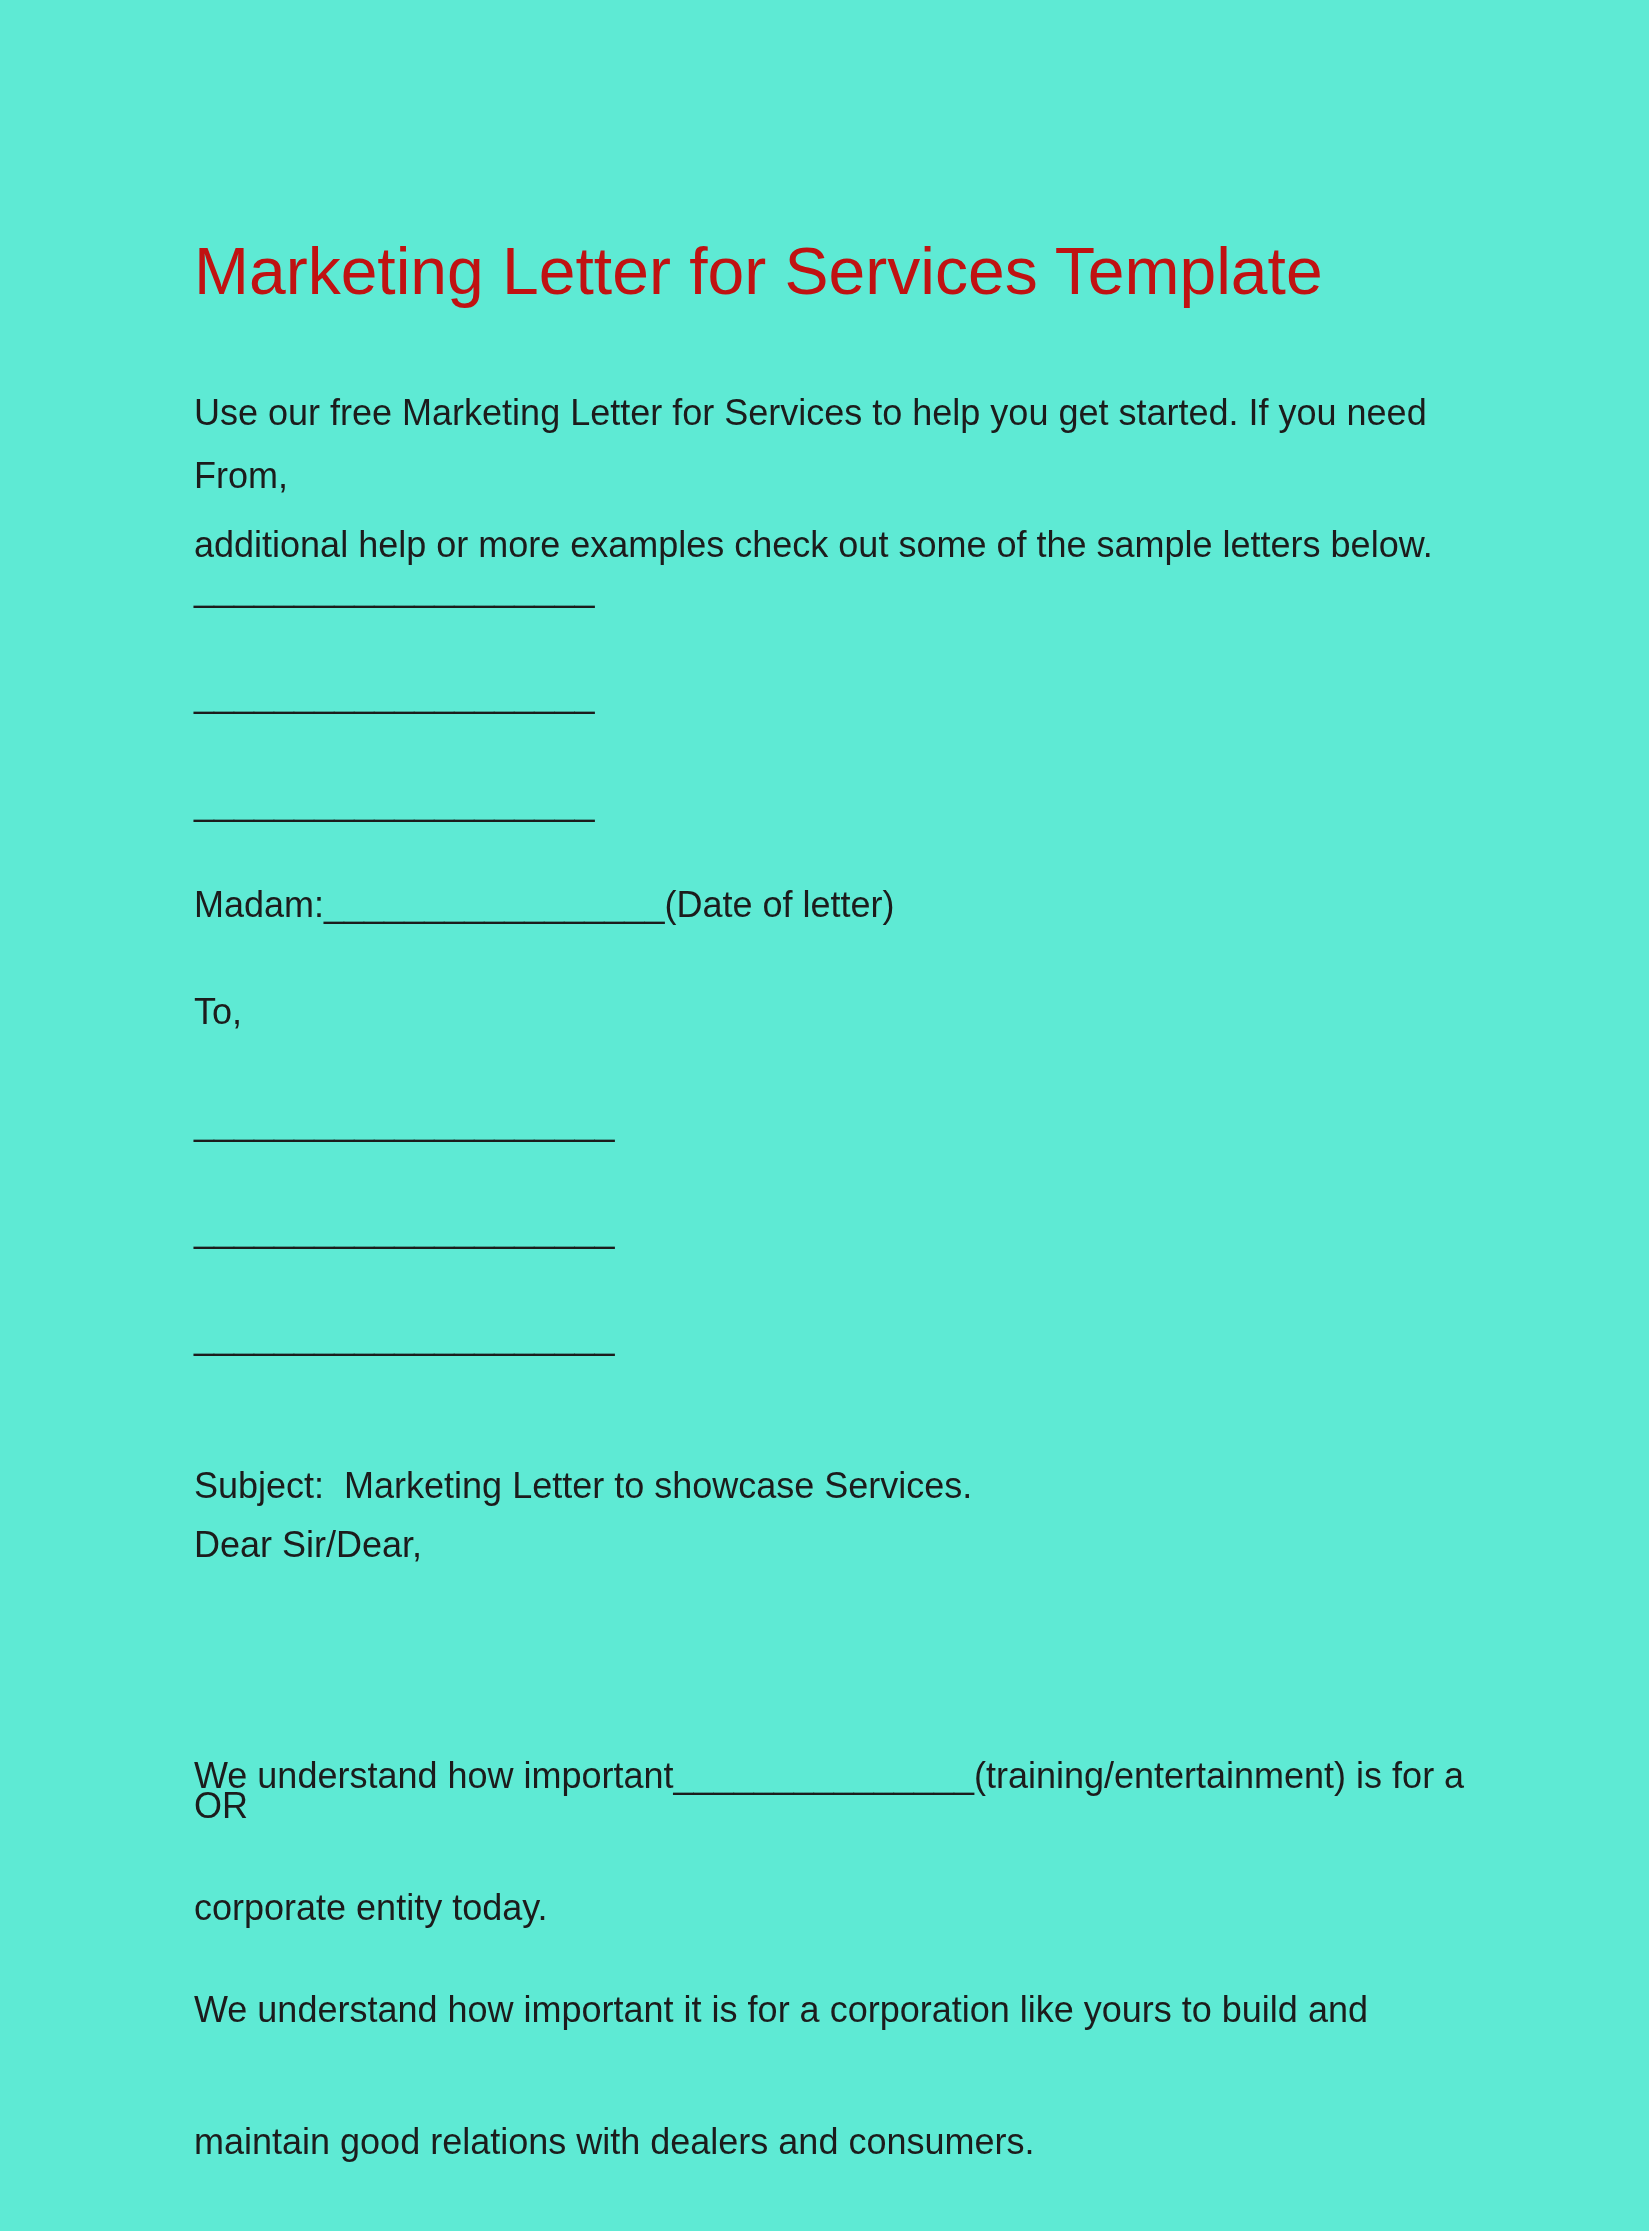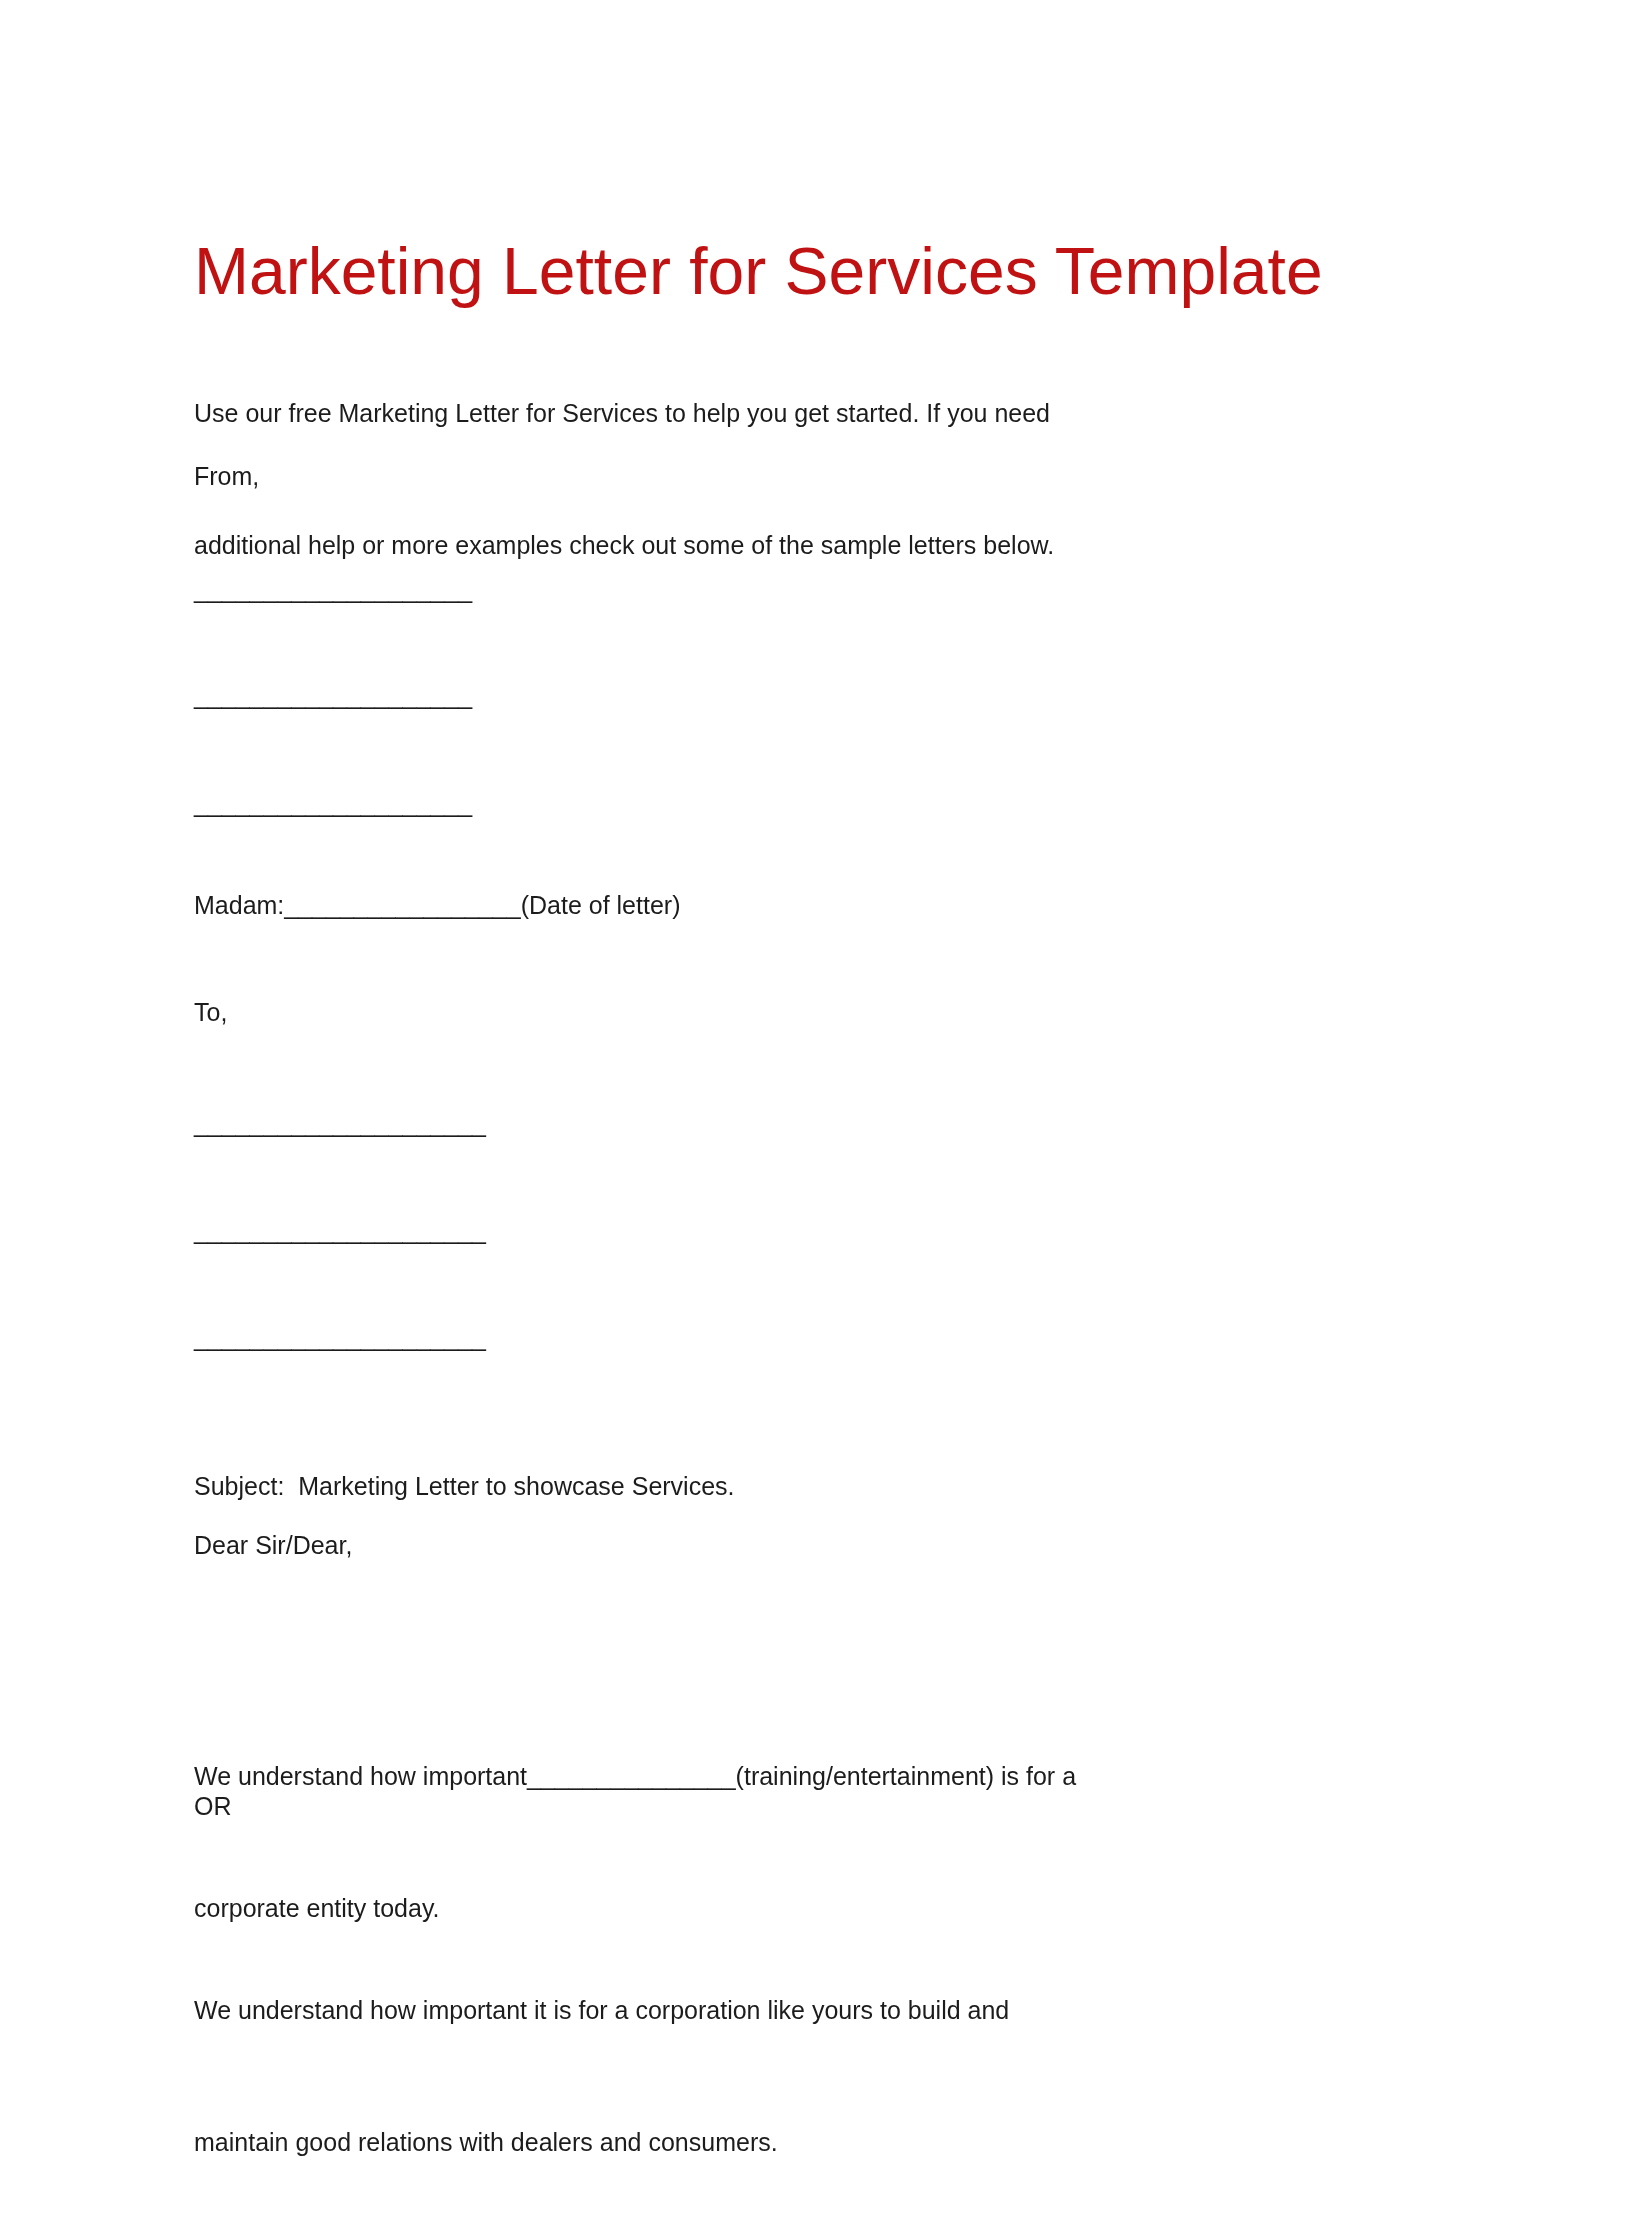--- a/index.html
+++ b/index.html
@@ -8,21 +8,21 @@
     width: 1650px;
     height: 2232px;
     background: #ffffff;
     overflow: hidden;
     font-family: "Liberation Sans", "DejaVu Sans", sans-serif;
     color: #1c1c1c;
   }
   .block {
     position: absolute;
     left: 194px;
-    font-size: 25px;
+    font-size: 36px;
     line-height: 44px;
     white-space: pre;
     color: #1c1c1c;
   }
   .title {
     position: absolute;
     left: 194px;
     top: 194px;
     font-size: 66px;
     line-height: 66px;
@@ -43,21 +43,21 @@
   .pos-tline3   { top: 1315px; }
   .pos-subject  { top: 1436px; margin-top: 28px; }
   .pos-dear     { top: 1523px; }
   .pos-para1    { top: 1666px; }
   .pos-or       { top: 1784px; }
   .pos-para2    { top: 1900px; }
 </style>
 </head>
 <body>
 
-<div class="page" style="background: #ffffff;">
+<div class="page" style="background: #5eead4;">
 
   <h1 class="title" style="color: rgb(192, 18, 18);">Marketing Letter for Services Template</h1>
 
   <div class="block pos-intro">
     <div>Use our free Marketing Letter for Services to help you get started. If you need</div>
     <div>additional help or more examples check out some of the sample letters below.</div>
   </div>
 
   <div class="block pos-from">From,</div>
 

